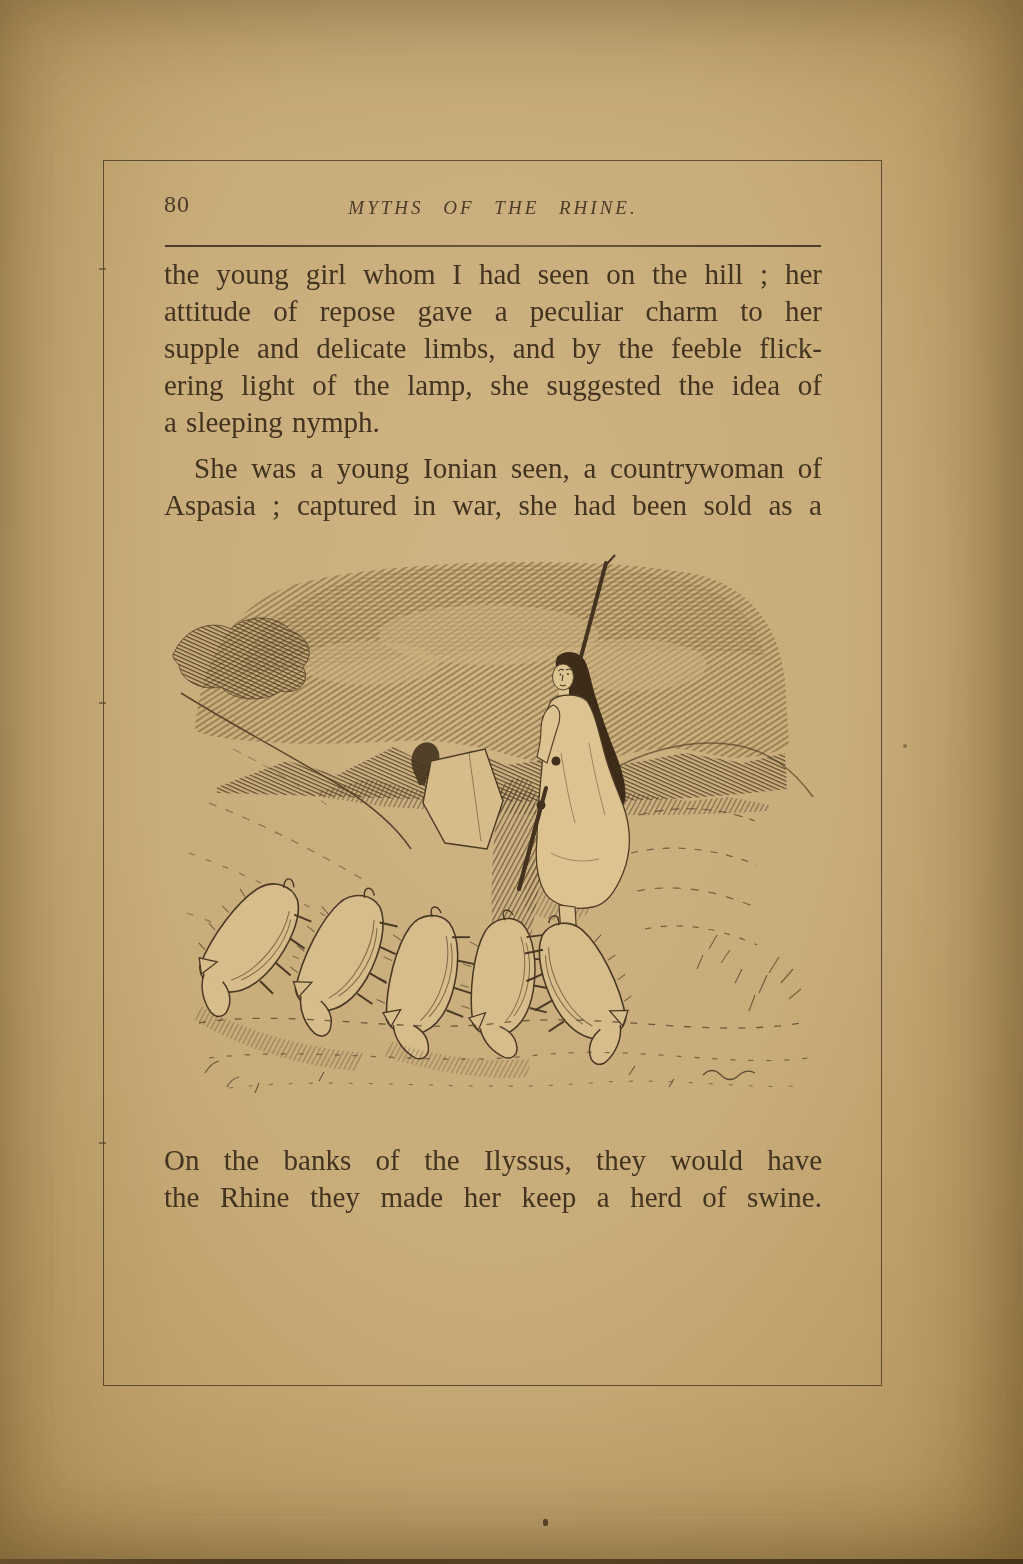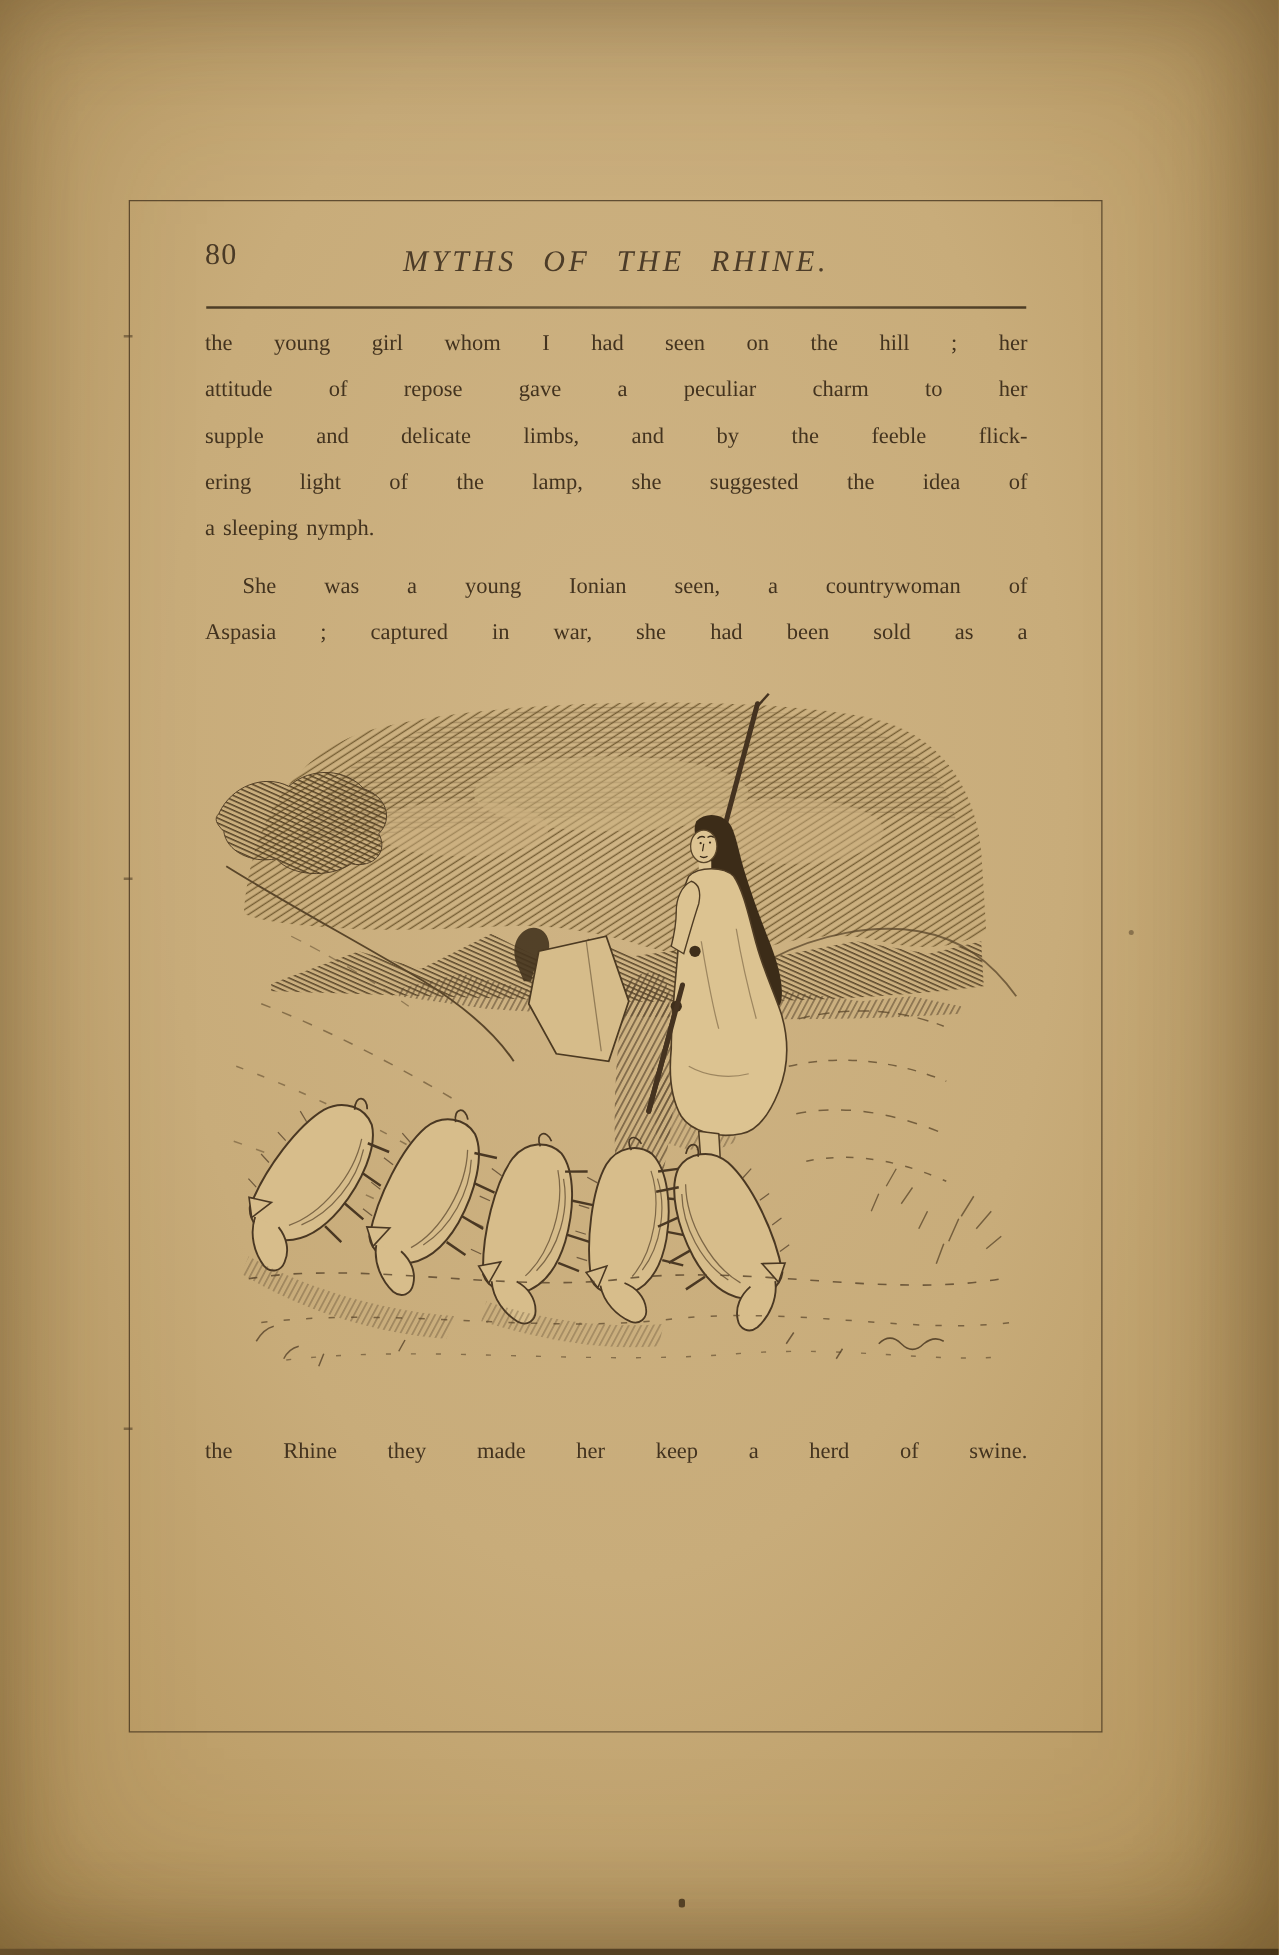--- a/index.html
+++ b/index.html
@@ -12,24 +12,24 @@
   .page::after{
     content:"";position:absolute;inset:0;pointer-events:none;
     box-shadow:inset 0 0 150px rgba(94,70,32,.33), inset -28px 0 80px rgba(94,70,32,.28), inset 0 -20px 60px rgba(90,66,30,.25);
   }
   .scan-edge{position:absolute;left:0;bottom:0;width:100%;height:5px;
     background:linear-gradient(90deg,#6b5635,#3c2f1b 22%,#4a3a22 55%,#241b0e 100%);opacity:.9;}
   .frame{position:absolute;left:103px;top:160px;width:777px;height:1224px;
     border:1px solid rgba(77,60,36,.85);}
   .pagenum{position:absolute;left:60px;top:30px;font-size:24px;letter-spacing:1px;color:#4a3a26;}
   .running-title{position:absolute;left:60px;top:36px;width:658px;text-align:center;
-    font-style:italic;font-size:24px;letter-spacing:3px;word-spacing:12px;color:#4c3c28;}
+    font-style:italic;font-size:19px;letter-spacing:3px;word-spacing:12px;color:#4c3c28;}
   .rule{position:absolute;left:61px;top:84px;width:656px;height:2px;
     background:linear-gradient(90deg,rgba(70,55,33,.95),rgba(70,55,33,.7) 55%,rgba(70,55,33,.95));}
-  .para{position:absolute;left:60px;width:658px;font-size:18px;line-height:37px;color:#43331f;}
+  .para{position:absolute;left:60px;width:658px;font-size:29px;line-height:37px;color:#43331f;}
   .p1{top:95px}
   .p2{top:289px}
   .p3{top:981px}
   .bline{text-align:justify;text-align-last:justify;word-spacing:2px;}
   .bline.short{text-align-last:left;}
   .bline.indent{text-indent:30px;}
   .illus{position:absolute;left:65px;top:392px;width:660px;height:550px;}
   .illus svg{display:block;width:660px;height:550px;}
   .speck-a{position:absolute;left:903px;top:744px;width:4px;height:4px;border-radius:50%;background:#6b563a;opacity:.65;}
   .speck-b{position:absolute;left:543px;top:1519px;width:5px;height:7px;border-radius:2px;background:#392c18;opacity:.8;}
@@ -176,20 +176,21 @@
           <path d="M40,505 C150,492 260,515 370,502 C470,492 560,515 640,505" stroke-width="1.2" stroke-dasharray="5 13" opacity=".7"></path>
           <path d="M60,535 C170,522 300,540 420,530 C510,523 580,538 636,532" stroke-width="1.1" stroke-dasharray="4 16" opacity=".6"></path>
           <path d="M36,520 q6,-10 14,-12 M58,534 q4,-8 12,-10 M86,540 l4,-10 M150,528 l5,-9 M460,522 l6,-9 M500,534 l5,-8" stroke-width="1.2" opacity=".8"></path>
         </g>
 
         <path d="M534,522 c6,-6 12,-6 18,0 c6,6 12,6 18,0 c5,-4 11,-5 16,-2" stroke="#4c3a22" stroke-width="1.2" fill="none" opacity=".85"></path>
       </svg>
     </div>
 
     <div class="para p3">
+      <div class="bline">On the banks of the Ilyssus, they would have</div>
       <div class="bline">the Rhine they made her keep a herd of swine.</div>
     </div>
 
   </div>
 
   <div class="tick t1"></div>
   <div class="tick t2"></div>
   <div class="tick t3"></div>
   <div class="speck-a"></div>
   <div class="speck-b"></div>

